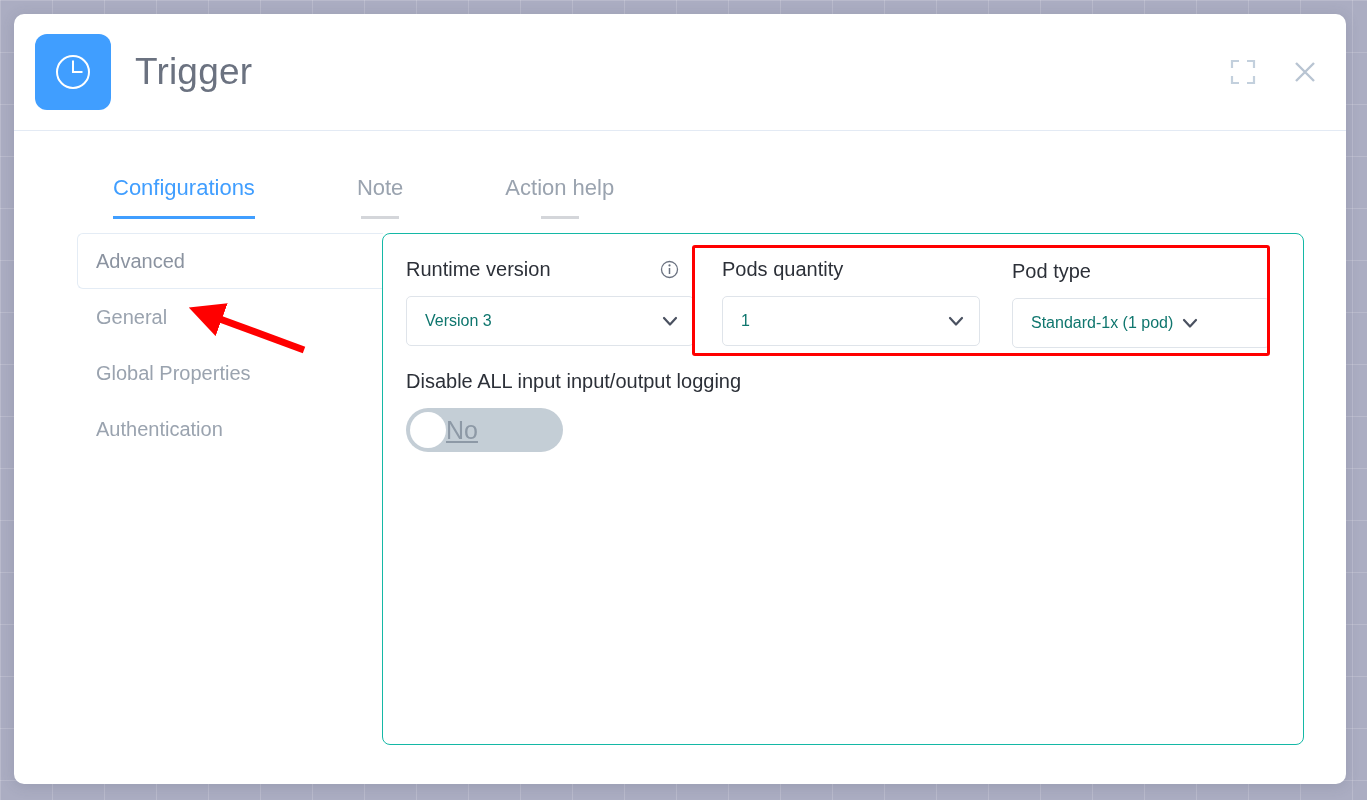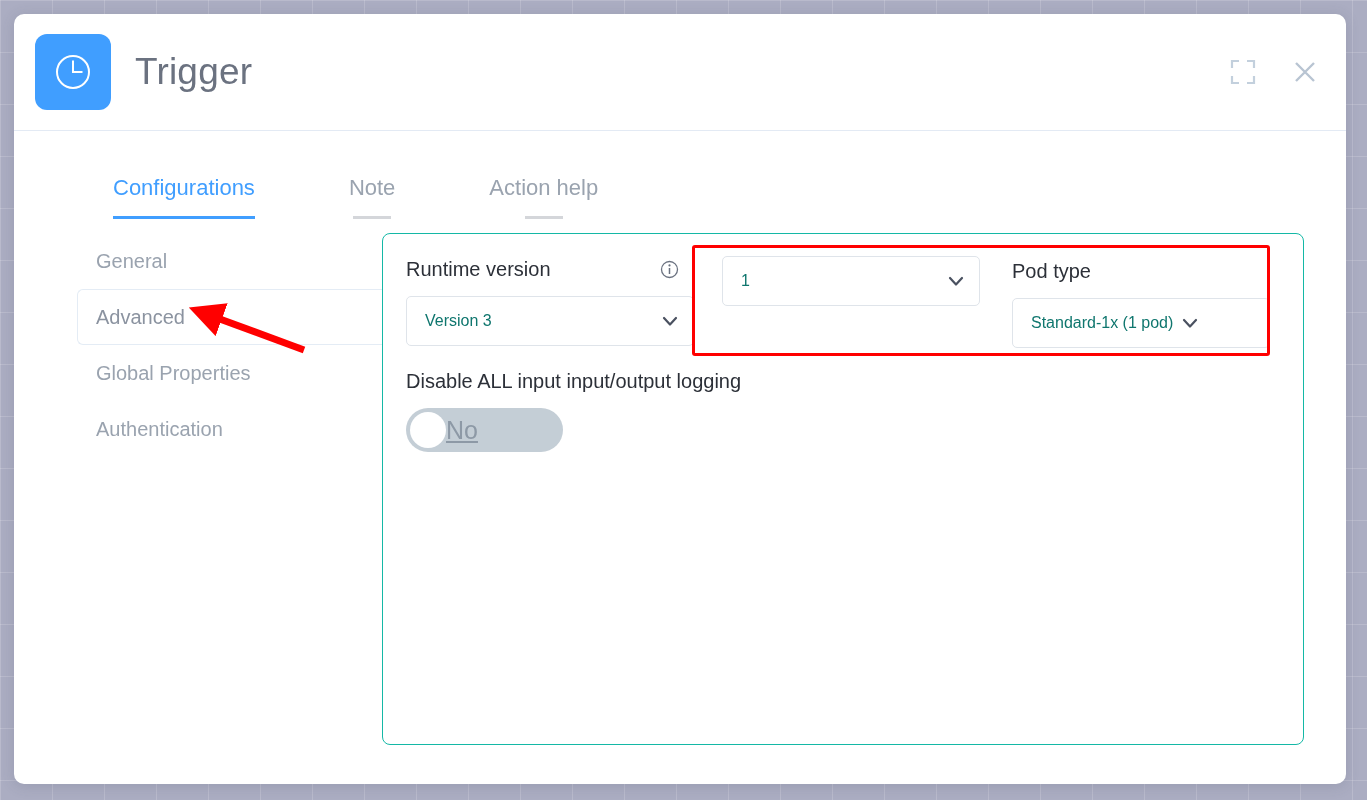--- a/index.html
+++ b/index.html
@@ -65,21 +65,21 @@
     cursor: pointer;
     background: none; border: none;
   }
 
   
   .tabs {
     display: flex;
     align-items: flex-end;
     padding-left: 99px;
     height: 88px;
-    gap: 4px;
+    gap: 12px;
   }
   .tab {
     position: relative;
     font-size: 22px;
     color: #9aa3af;
     padding: 0 0 18px 0;
     margin-right: 90px;
     cursor: pointer;
     background: none; border: none;
     font-family: inherit;
@@ -279,25 +279,25 @@
     </button>
     <button class="tab small-underline">
       <span>Action help</span>
       <span class="underline"></span>
     </button>
   </div>
 
   <div class="body-area">
 
     <div class="side-nav">
+      <button class="side-item active">
+        <span>Advanced</span>
+      </button>
       <button class="side-item">
         <span>General</span>
-      </button>
-      <button class="side-item active">
-        <span>Advanced</span>
       </button>
       <button class="side-item">
         <span>Global Properties</span>
       </button>
       <button class="side-item">
         <span>Authentication</span>
       </button>
     </div>
 
     <div class="content-panel">
@@ -317,20 +317,23 @@
           <span class="select-value">Version 3</span>
           <span class="chevron">
             <svg width="22" height="22" viewBox="0 0 22 22" aria-hidden="true">
               <path d="M5 8 L11 14.5 L17 8" fill="none" stroke="#4a5160" stroke-width="2.2" stroke-linecap="round" stroke-linejoin="round"></path>
             </svg>
           </span>
         </div>
       </div>
 
       <div class="field f-pods">
+        <div class="field-label">
+          <span>Pods quantity</span>
+        </div>
         <div class="select-box">
           <span class="select-value">1</span>
           <span class="chevron">
             <svg width="22" height="22" viewBox="0 0 22 22" aria-hidden="true">
               <path d="M5 8 L11 14.5 L17 8" fill="none" stroke="#4a5160" stroke-width="2.2" stroke-linecap="round" stroke-linejoin="round"></path>
             </svg>
           </span>
         </div>
       </div>
 

